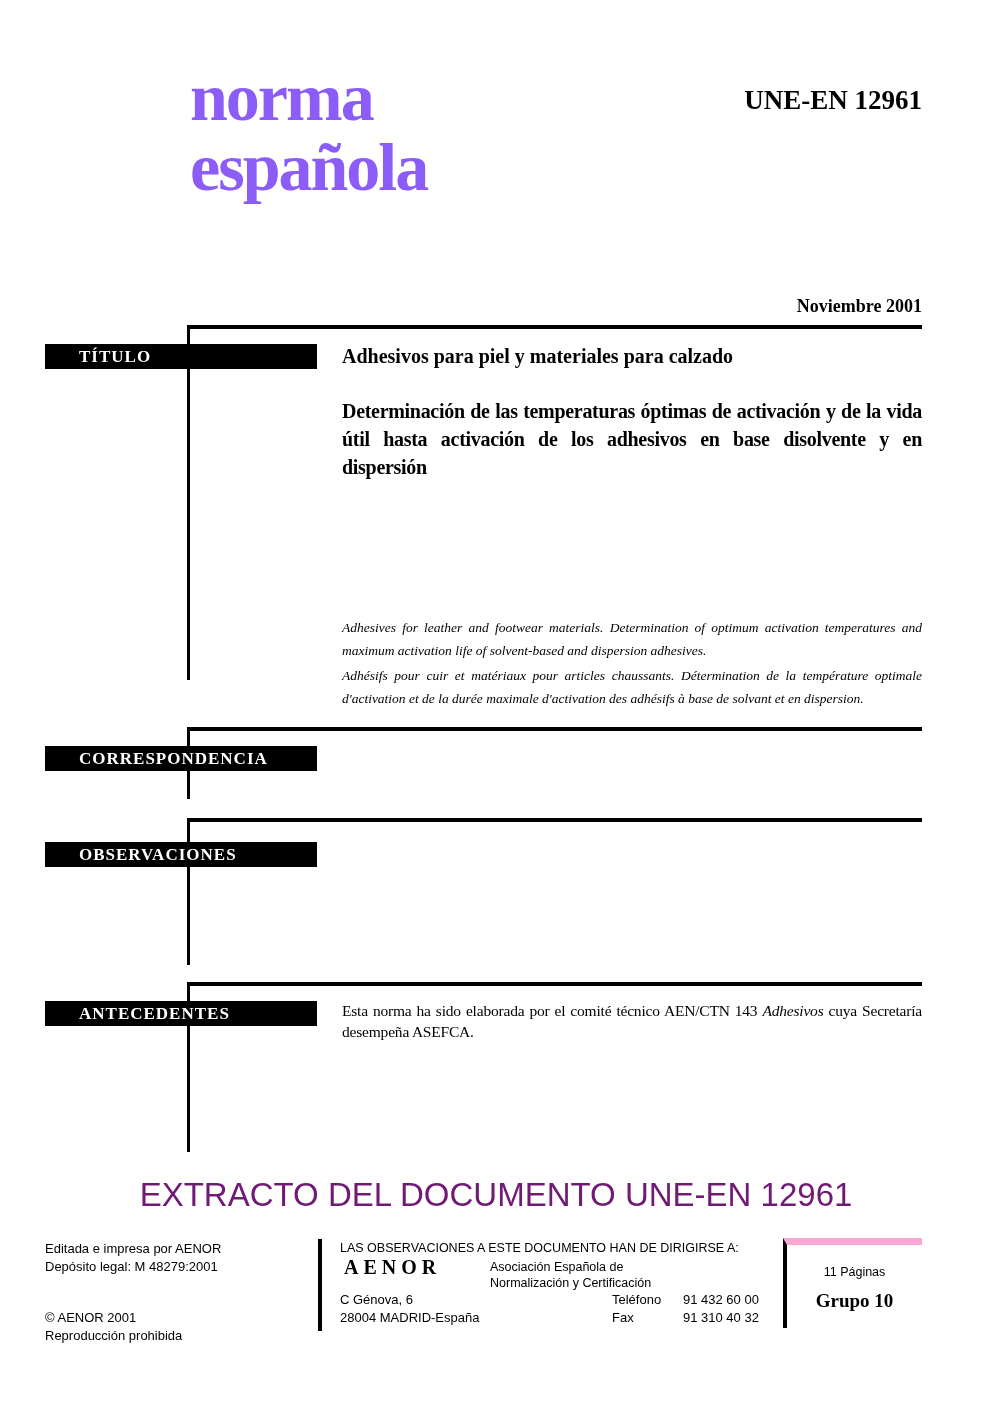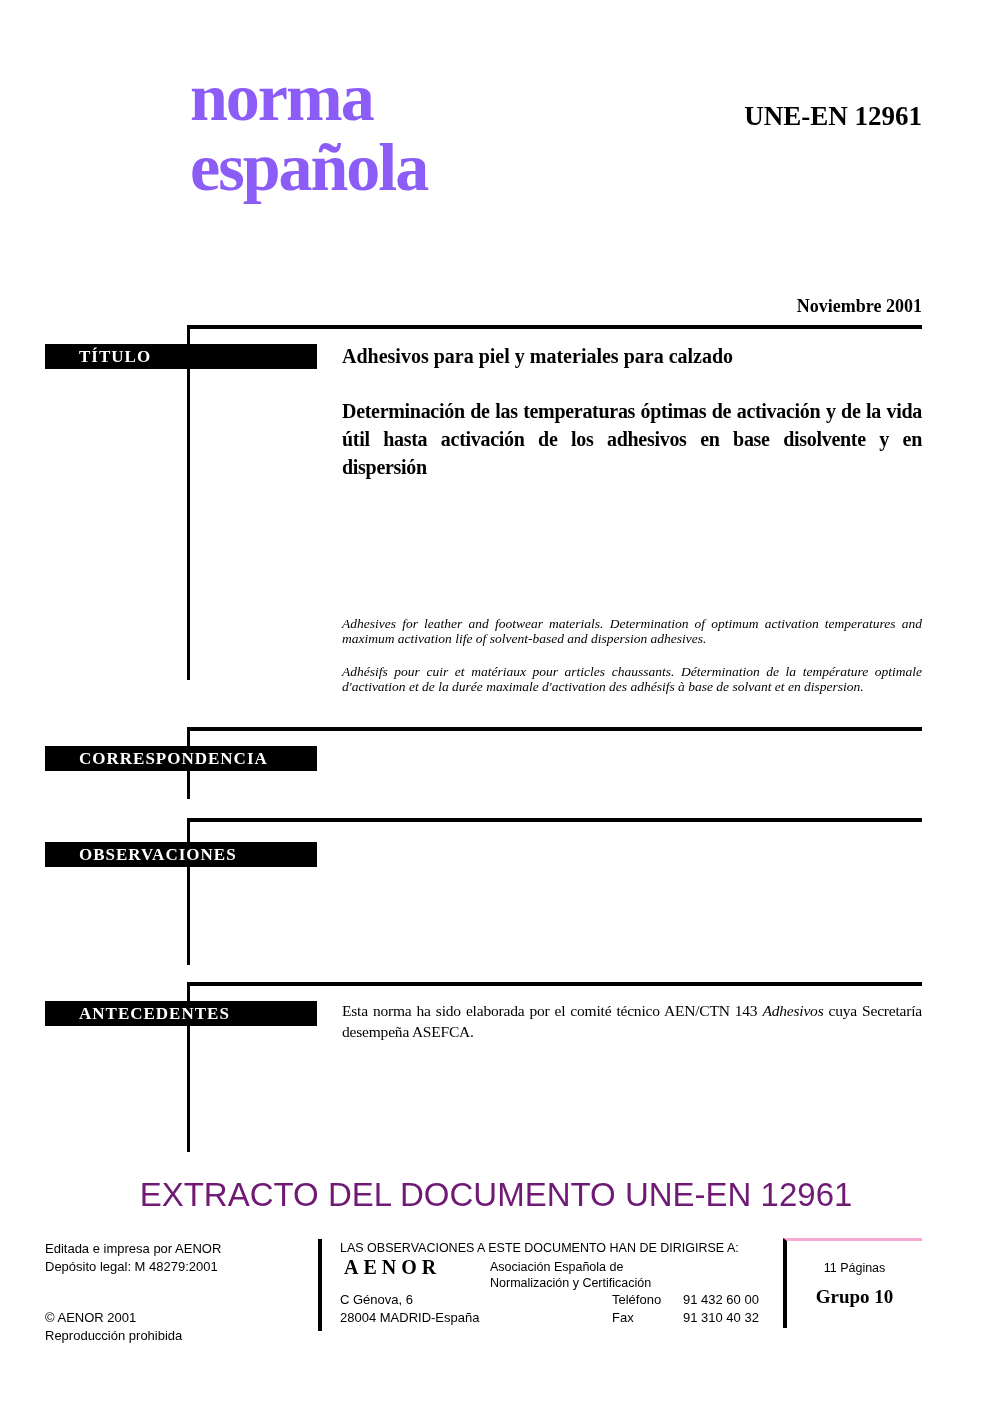--- a/index.html
+++ b/index.html
@@ -3,37 +3,37 @@
 <meta charset="utf-8">
 <style>
   html,body{margin:0;padding:0;background:#fff;}
   .page{position:relative;width:992px;height:1403px;background:#ffffff;overflow:hidden;
         font-family:"Liberation Serif", serif;color:#000;}
   .abs{position:absolute;}
 
   
   .logo{left:190px;top:62px;font-weight:bold;font-size:68px;line-height:70px;
         letter-spacing:-2px;color:#8b5cf6;white-space:pre-line;}
-  .doc-code{right:70px;top:85px;font-weight:bold;font-size:27px;margin-top:16px;}
+  .doc-code{right:70px;top:85px;font-weight:bold;font-size:27px;}
   .pub-date{right:70px;top:296px;font-weight:bold;font-size:18px;}
 
   
   .rule{position:absolute;background:#000;height:4px;width:734px;left:188px;}
   .vline{position:absolute;background:#000;width:3px;left:187px;}
 
   
   .bar{position:absolute;left:45px;width:272px;height:25px;background:#000;color:#fff;
        font-weight:bold;font-size:17px;line-height:25px;letter-spacing:1px;
        padding-left:34px;box-sizing:border-box;}
 
   
   .col{position:absolute;left:342px;width:580px;text-align:justify;}
   .title-main{top:343px;font-weight:bold;font-size:20px;line-height:26px;}
   .title-sub{top:397px;font-weight:bold;font-size:20px;line-height:28px;letter-spacing:-0.3px;}
-  .abstract{font-style:italic;font-size:13.5px;line-height:15px;}
+  .abstract{font-style:italic;font-size:13.5px;line-height:23px;}
   .abstract-en{top:616px;}
   .abstract-fr{top:664px;}
   .body-text{font-size:15.5px;line-height:21px;letter-spacing:-0.2px;}
   .corresp-text{top:745px;}
   .antec-text{top:1000px;}
   .antec-text .it{font-style:italic;}
 
   
   .banner{left:0;top:1176px;width:992px;text-align:center;color:#701a75;
           font-family:"Liberation Sans", sans-serif;font-size:33px;letter-spacing:0;}
@@ -44,21 +44,21 @@
   .foot-left-1{left:45px;top:1240px;}
   .foot-left-2{left:45px;top:1309px;}
   .foot-vbar{left:318px;top:1239px;width:4px;height:92px;background:#000;}
   .notice{left:340px;top:1241px;font-size:12.5px;}
   .aenor{left:344px;top:1256px;font-weight:bold;font-size:20px;letter-spacing:5px;}
   .orgname{left:490px;top:1259px;font-size:12.5px;line-height:16px;white-space:pre-line;}
   .address{left:340px;top:1291px;}
   .tel-labels{left:612px;top:1291px;}
   .tel-values{left:683px;top:1291px;}
   .pages-box{left:783px;top:1238px;width:139px;height:90px;box-sizing:border-box;
-             border-left:4px solid #000;border-top:3px solid #f9a8d4;text-align:center;}
+             border-left:4px solid #000;border-top:7px solid #f9a8d4;text-align:center;}
   .pages-count{margin-top:20px;font-size:12.5px;}
   .group{margin-top:11px;font-weight:bold;font-size:19px;font-family:"Liberation Serif", serif;}
 </style>
 </head>
 <body>
 
 <div class="page">
 
   <div class="abs logo">norma
 española</div>

